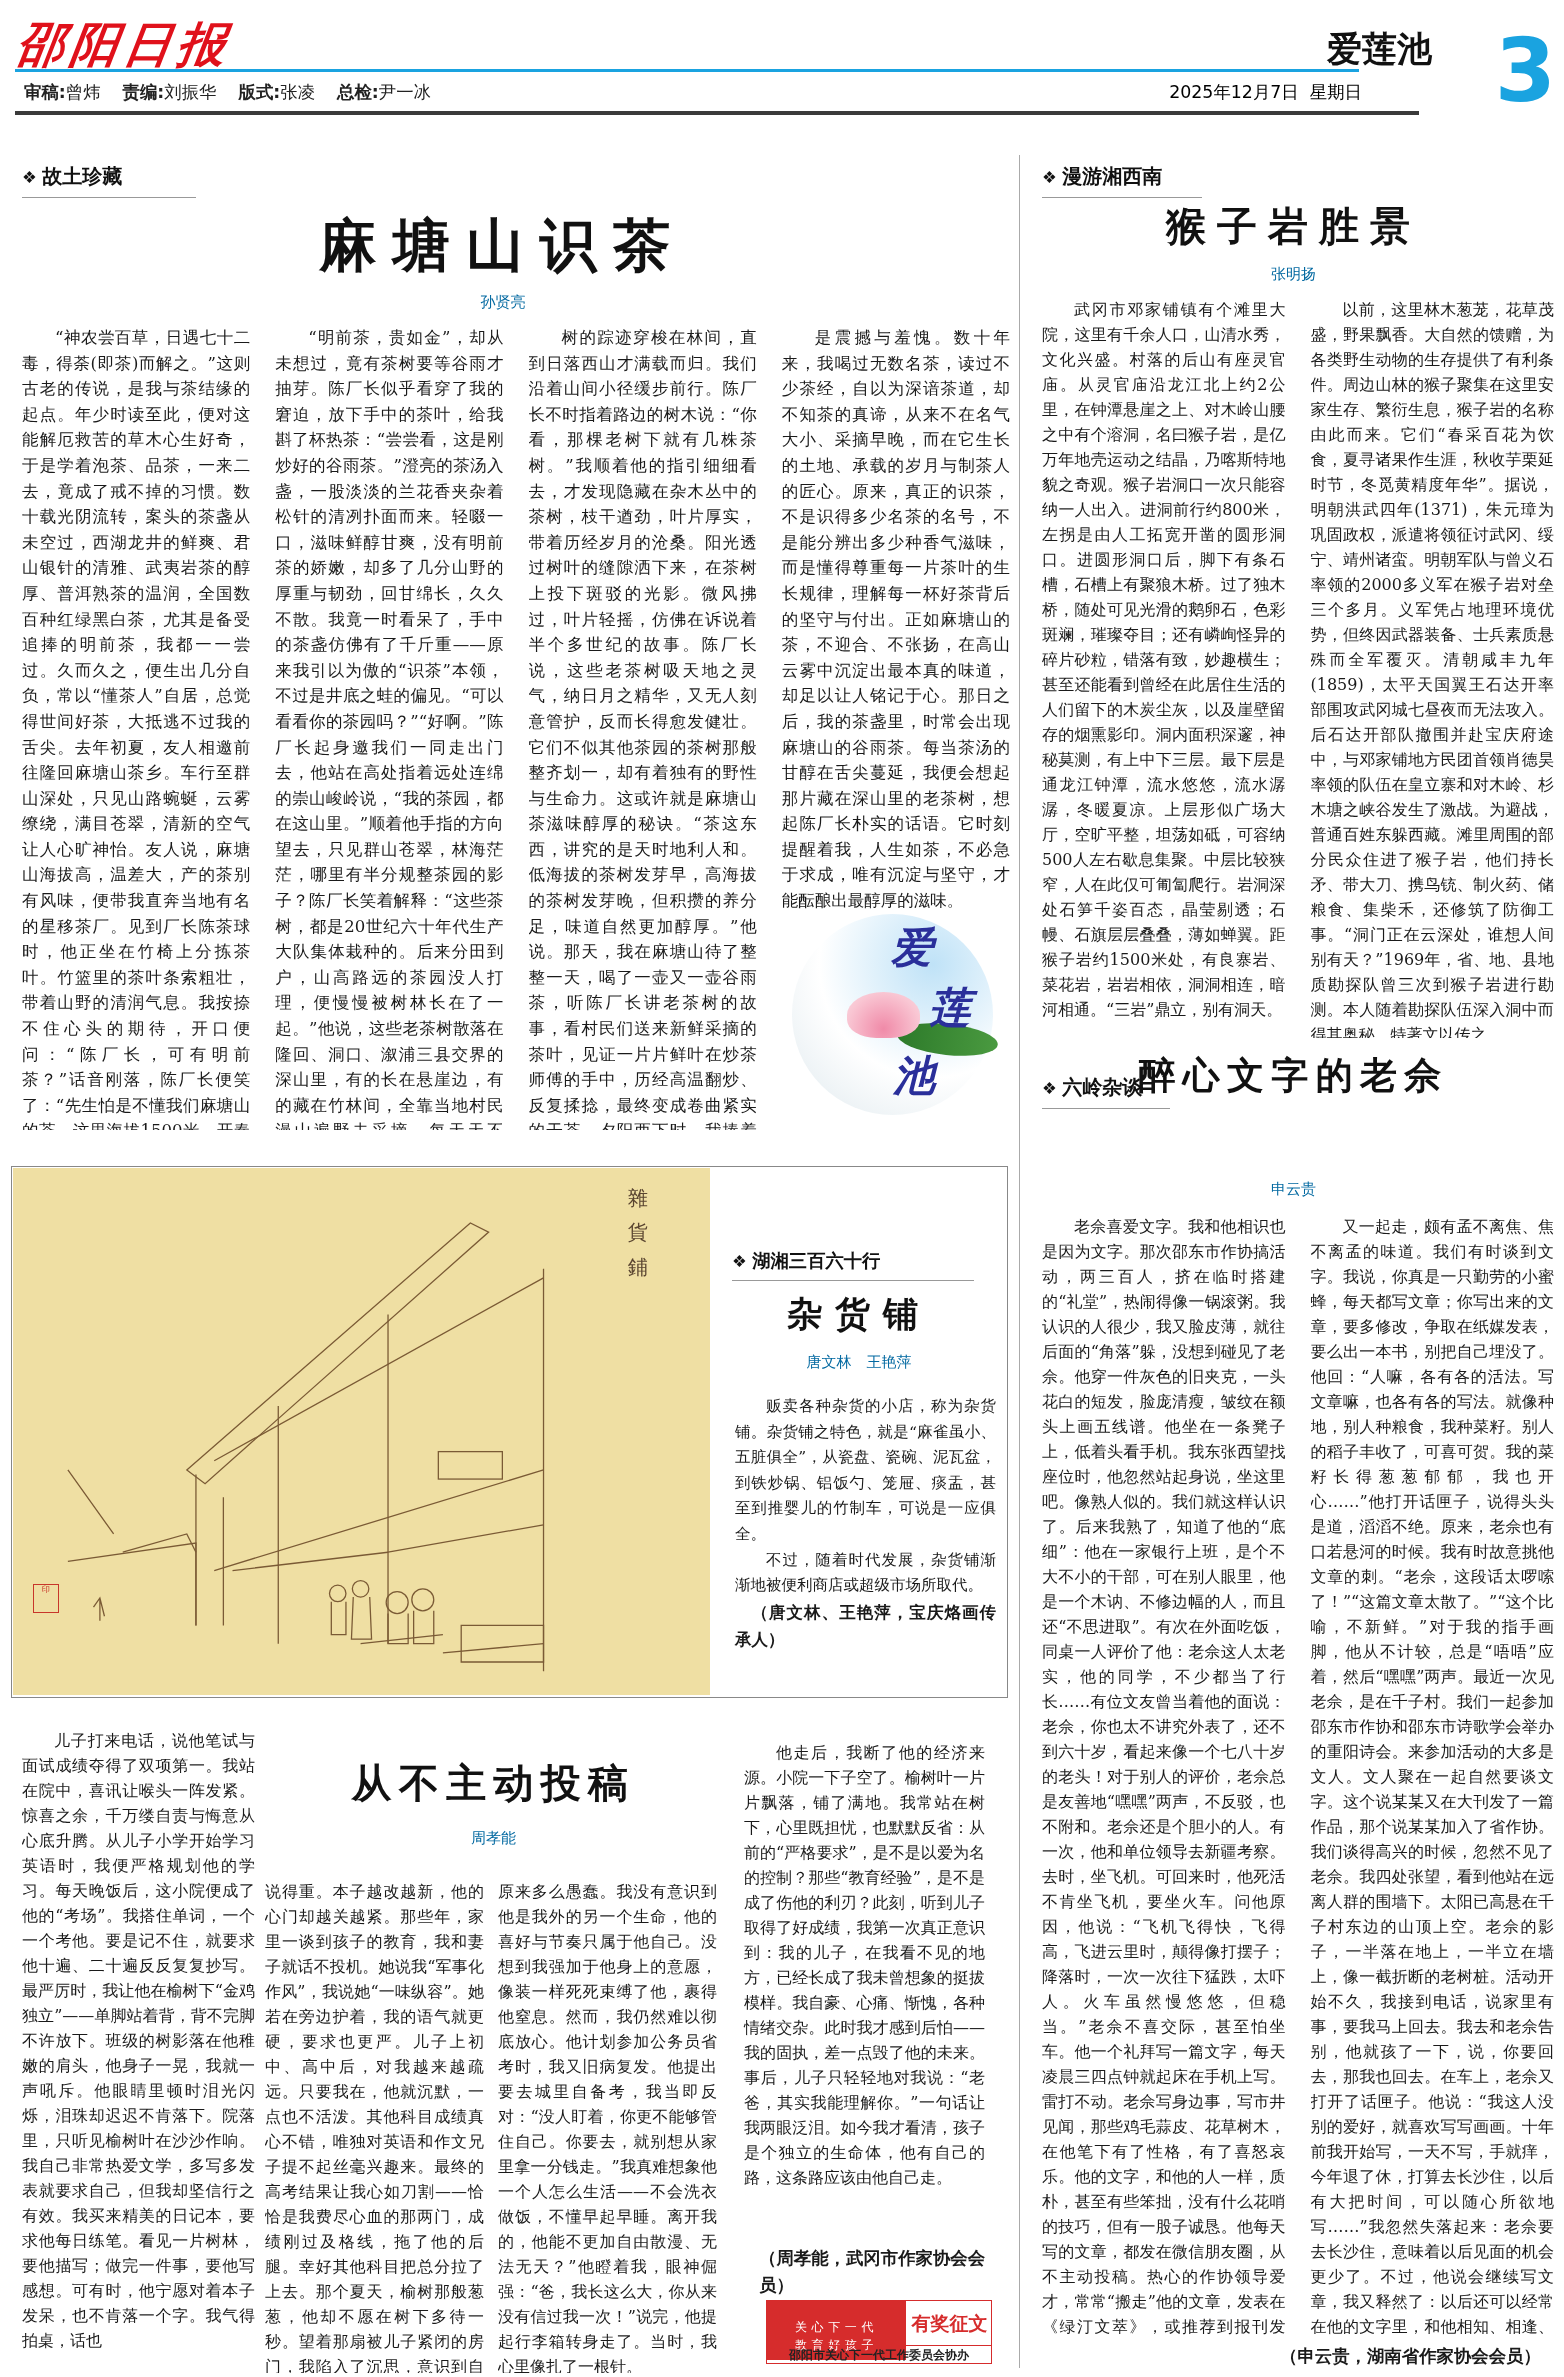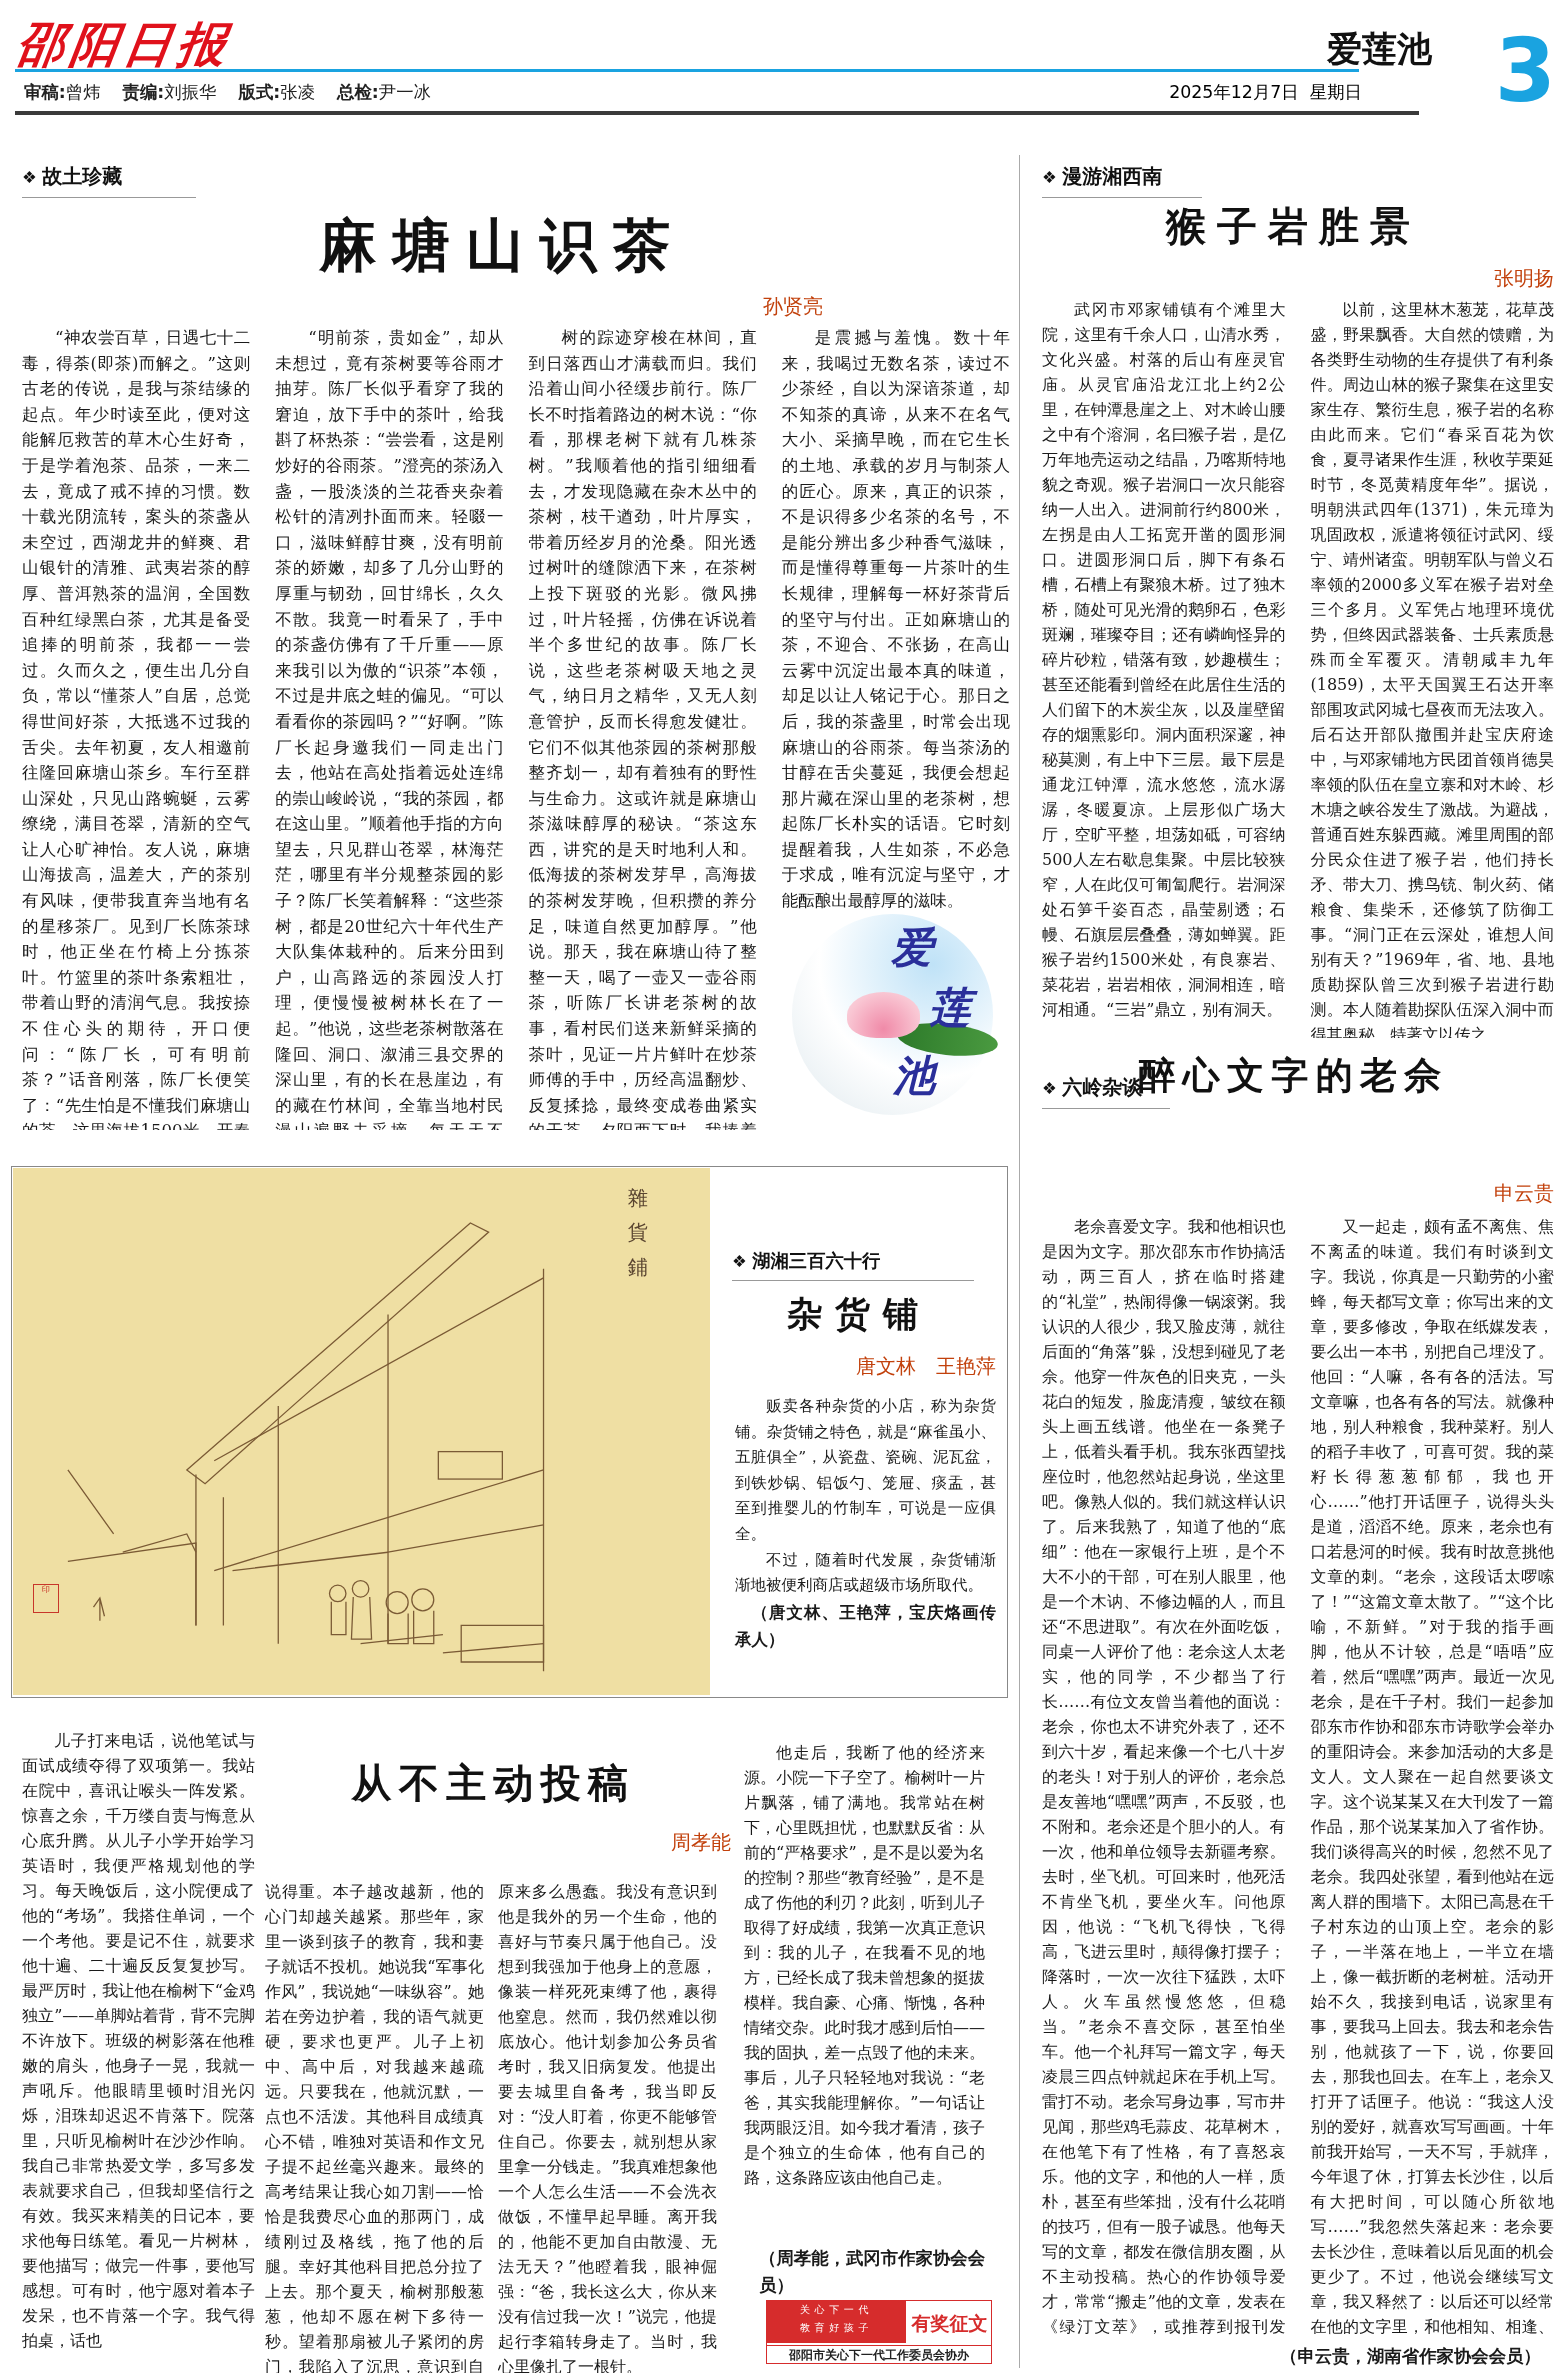--- a/index.html
+++ b/index.html
@@ -14,21 +14,21 @@
   .mast-blue { left:14.6px; top:69px; width:1344px; height:2.7px; background:#1aa3e0; }
   .mast-credits { left:24px; top:80px; font-family:"DejaVu Sans",sans-serif; font-size:17.4px; color:#222; }
   .mast-credits span.lab { font-weight:bold; }
   .mast-credits span.gap { display:inline-block; width:16.5px; }
   .mast-date { right:203px; top:80px; font-family:"DejaVu Sans",sans-serif; font-size:17.4px; color:#000000; }
   .mast-rule { left:14.6px; top:111px; width:1404px; height:3.7px; background:#3a3a3a; }
 
   .column-tag { font-family:"DejaVu Sans",sans-serif; font-weight:bold; font-size:20px; color:#111; padding-bottom:7.3px; border-bottom:1.8px solid #999; }
   .column-tag .diamond { font-size:16.5px; margin-right:5.5px; }
   .headline { font-family:"DejaVu Serif",serif; font-weight:bold; color:#111; text-align:center; letter-spacing:16.5px; }
-  .byline { font-family:"DejaVu Sans",sans-serif; font-size:20px; color:#c2410c; text-align:right; }
+  .byline { font-family:"DejaVu Sans",sans-serif; font-size:15px; color:#0369a1; text-align:center; }
   .cols { display:flex; gap:25px; font-size:16.5px; line-height:25.6px; text-align:justify; }
   .cols .col { flex:1; overflow:hidden; }
   .cols p { margin:0; text-indent:2em; }
   .credit { font-family:"DejaVu Sans",sans-serif; font-weight:bold; font-size:17.4px; line-height:27.4px; }
   .vrule { width:0.9px; background:#aaa; }
 
   
   .lotus { left:792px; top:914px; width:201px; height:201px; border-radius:50%;
            background:radial-gradient(circle at 70% 25%, #bfe2f7 0%, #ffffff 55%, #dfe9ee 100%); }
   .lotus-flower { left:55px; top:78px; width:73px; height:46px; border-radius:50% 50% 40% 40%;
@@ -38,21 +38,21 @@
   .lotus-text { font-family:"DejaVu Serif",serif; font-weight:bold; font-style:italic; font-size:42px; color:#2a2f9a; }
 
   
   .illus-frame { left:11px; top:1166px; width:995px; height:530px; border:0.9px solid #888; background:#fff; }
   .illus { left:12.8px; top:1168px; width:697px; height:527px; background:#efdfa3; overflow:hidden; }
   .illus svg { width:100%; height:100%; }
   .seal { left:20px; top:416px; width:24px; height:27.4px; border:1.8px solid #c8362a; color:#c8362a; font-size:8.2px; line-height:9.1px; text-align:center; }
 
   .ad { left:766px; top:2300px; width:224px; height:62px; border:1.8px solid #d62c2c; background:#fff; }
   .ad-left { position:absolute; left:0; top:0; width:139px; height:42px; background:#d62c2c; color:#fff;
-             font-family:"DejaVu Sans",sans-serif; font-size:10px; line-height:18.3px; text-align:center; padding-top:0; letter-spacing:4.6px; }
+             font-family:"DejaVu Sans",sans-serif; font-size:12px; line-height:18.3px; text-align:center; padding-top:17px; letter-spacing:4.6px; }
   .ad-right { position:absolute; left:141px; top:0; width:83px; height:44px; color:#d62c2c;
               font-family:"DejaVu Serif",serif; font-weight:bold; font-size:19px; line-height:44px; text-align:center; }
   .ad-bottom { position:absolute; left:0; top:44px; width:224px; height:18.3px; border-top:1.8px solid #d62c2c;
                font-family:"DejaVu Sans",sans-serif; font-weight:bold; font-size:12px; line-height:18.3px; text-align:center; color:#222; }
 </style>
 </head>
 <body>
 
 <div class="abs mast-logo">邵阳日报</div>
 <div class="abs mast-section">爱莲池</div>

